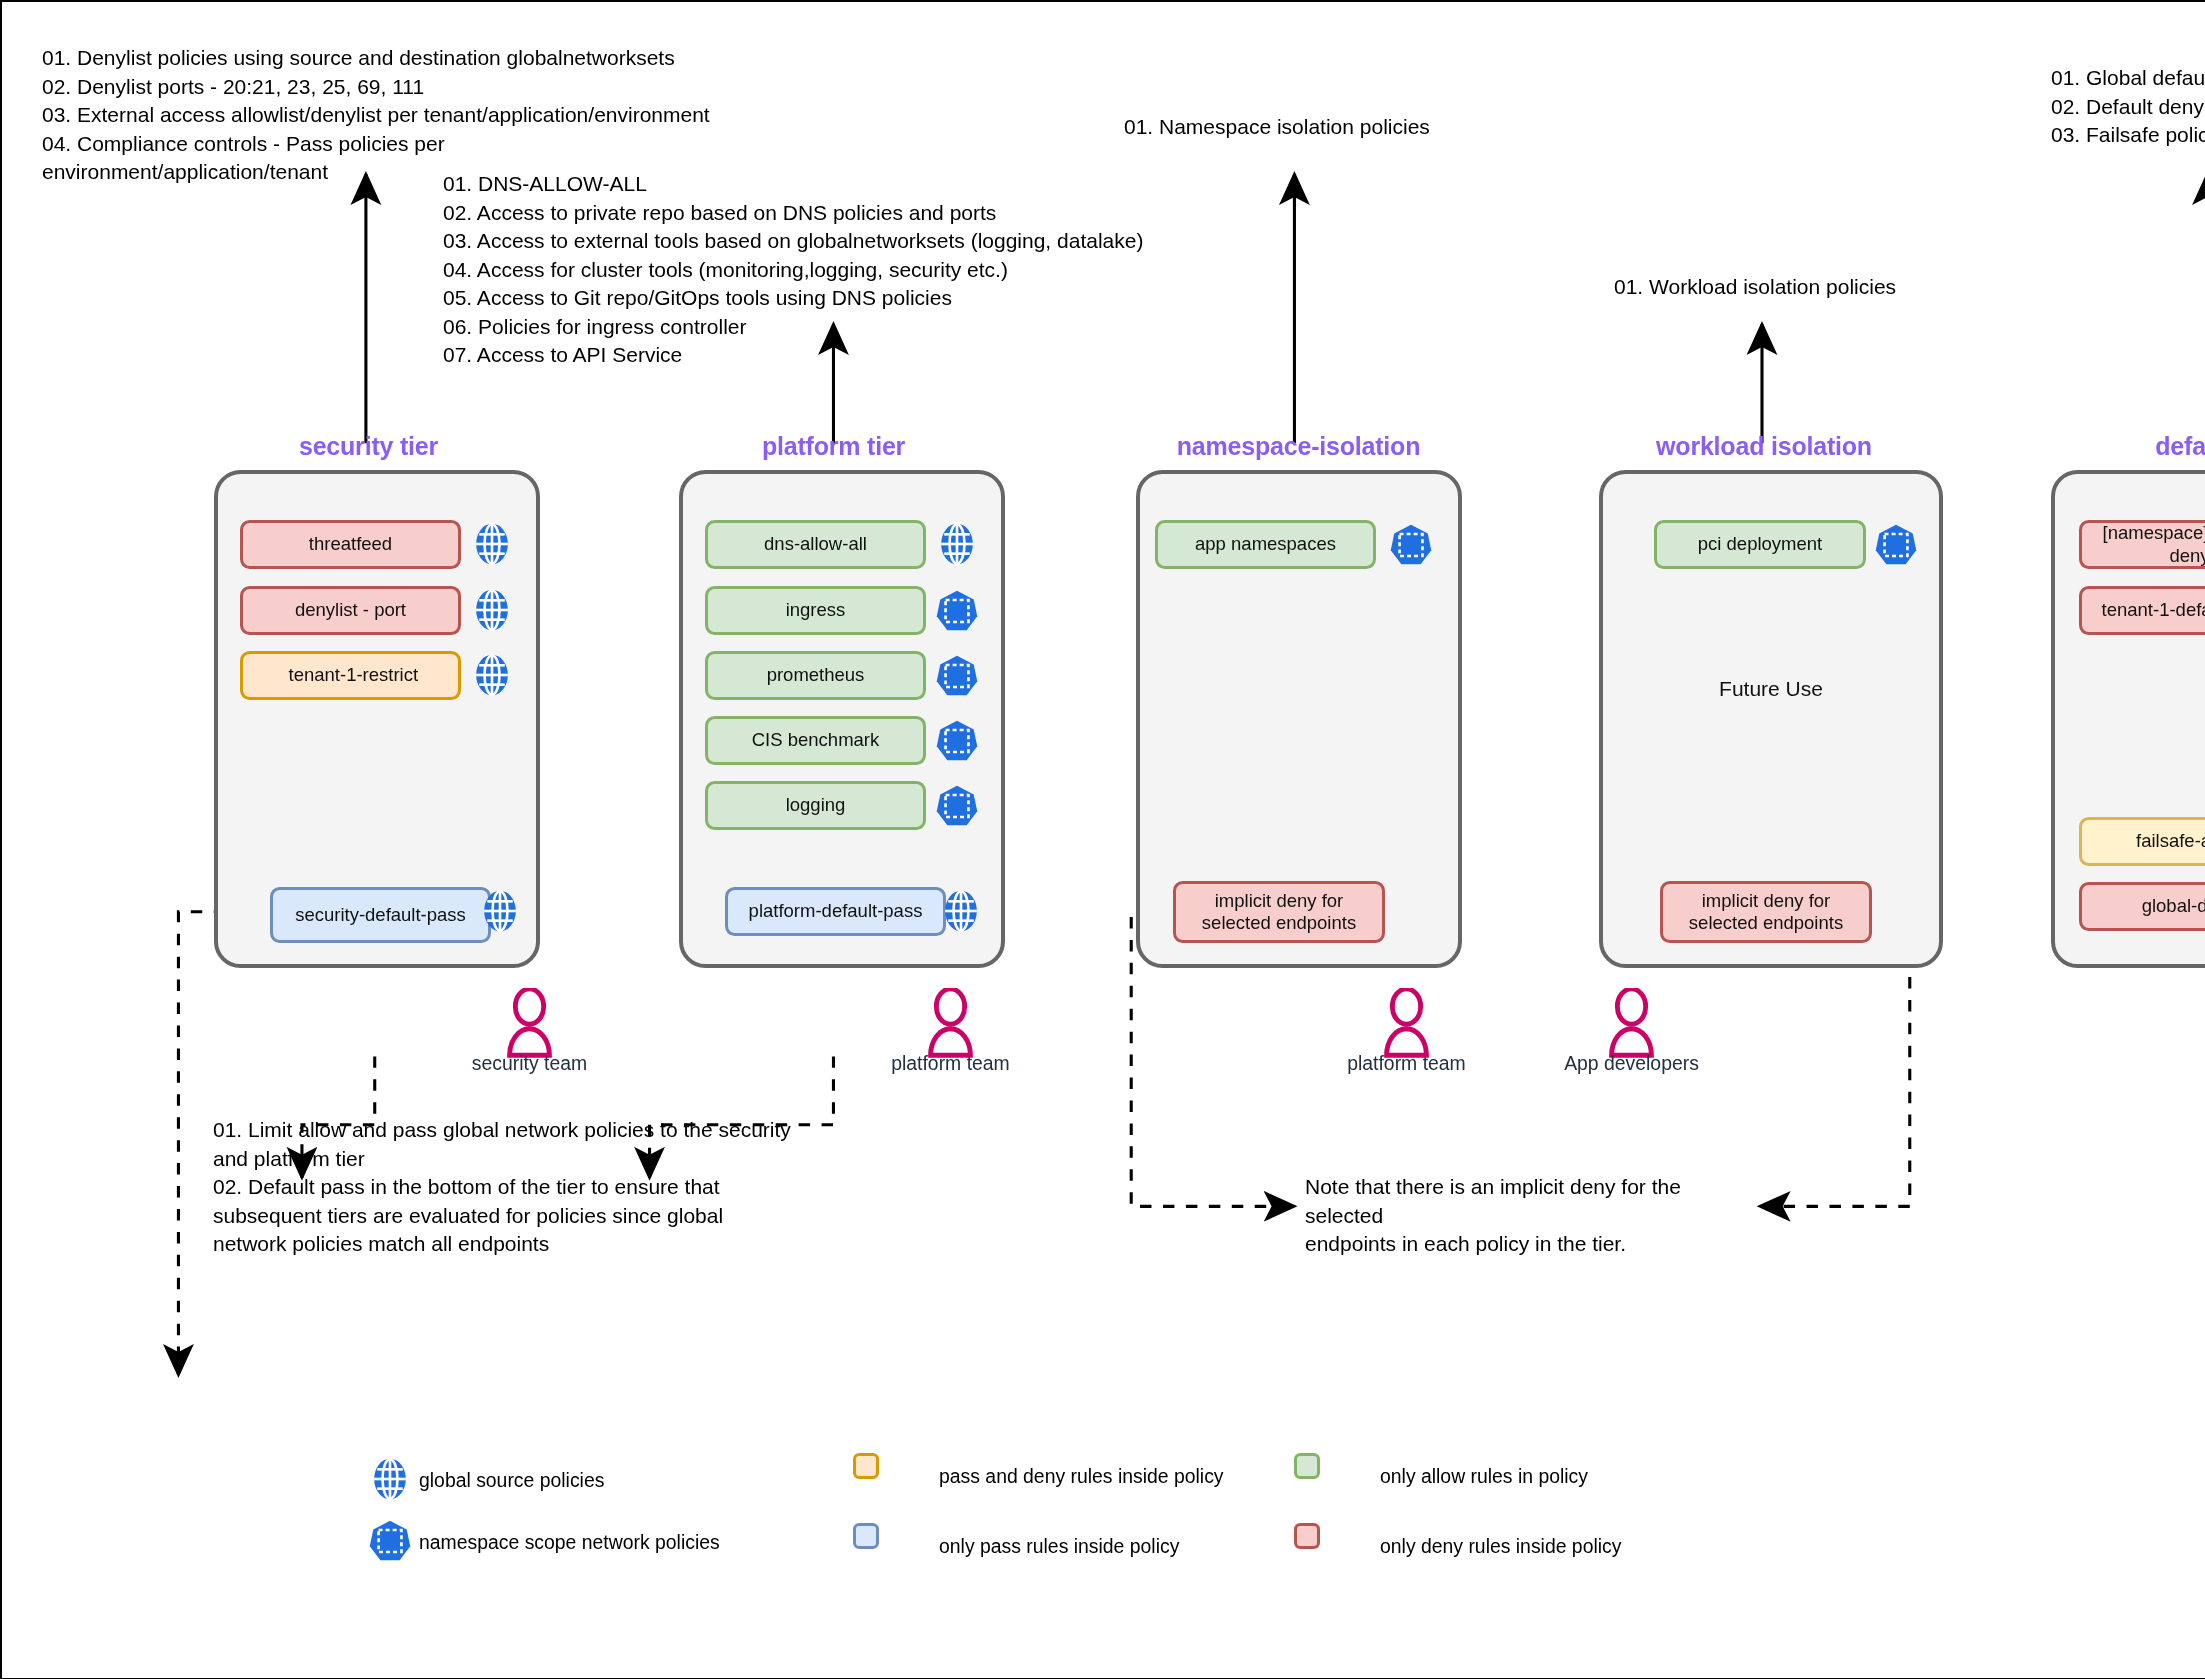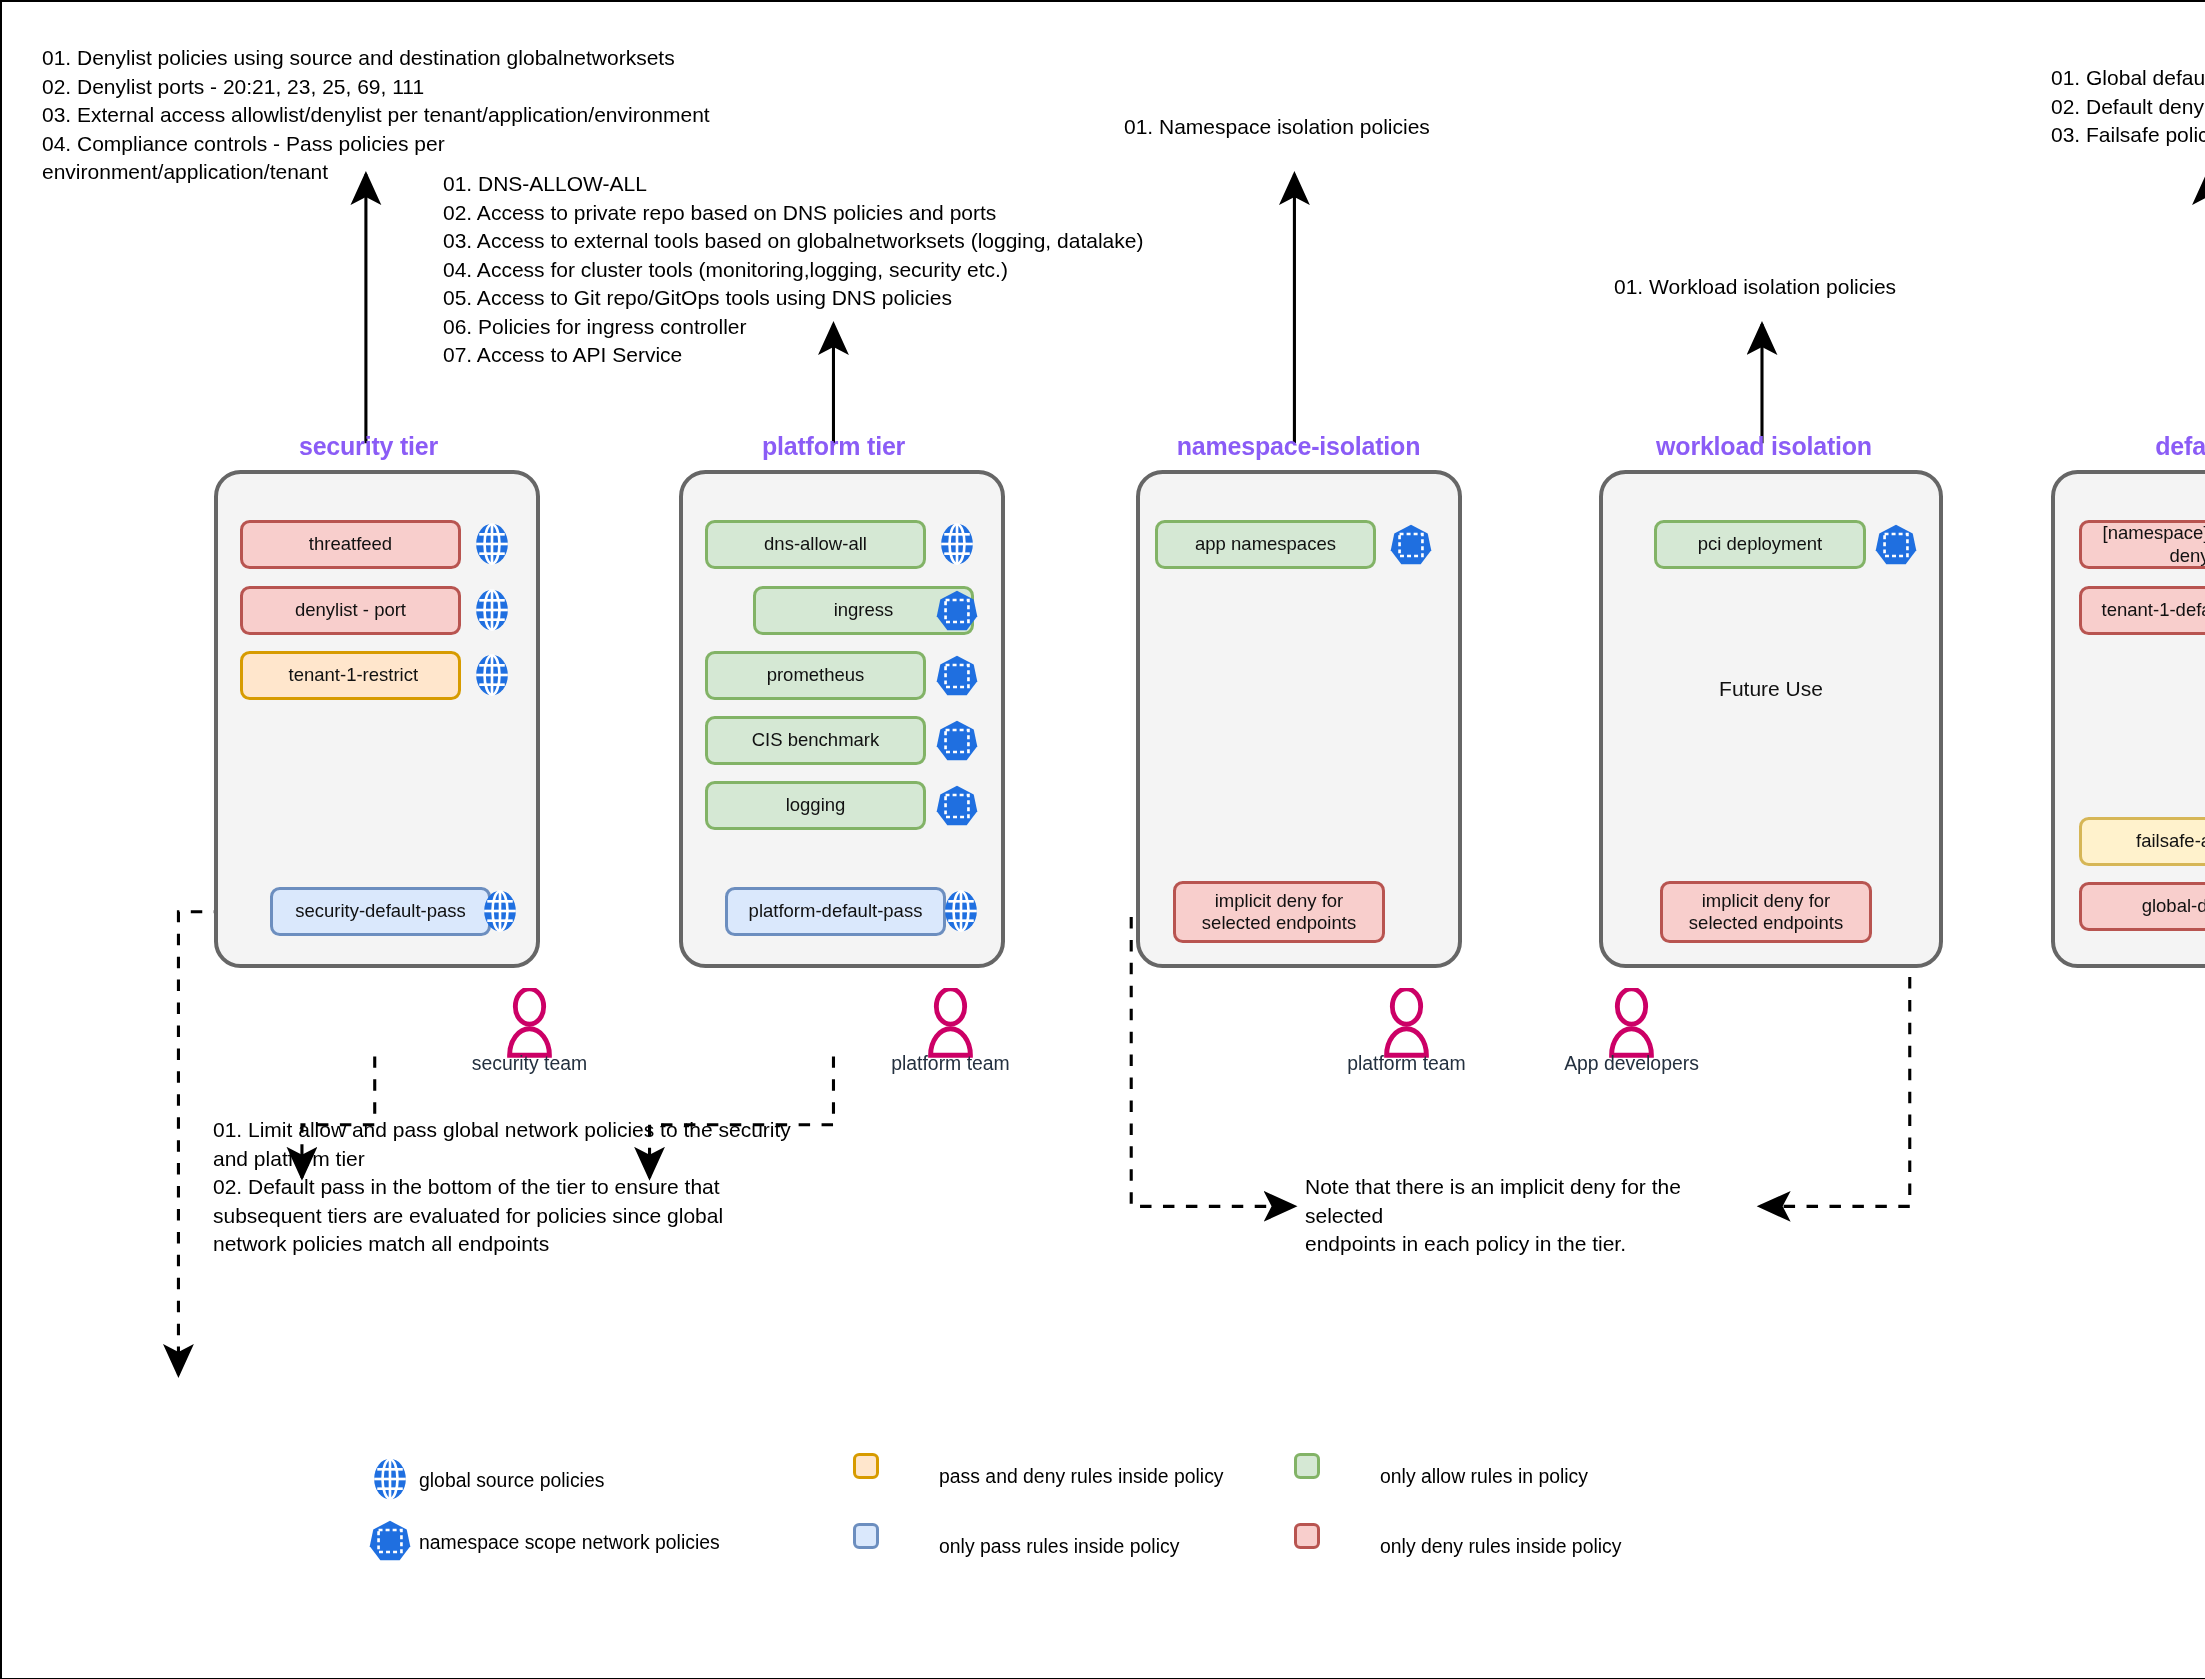--- a/index.html
+++ b/index.html
@@ -205,21 +205,21 @@
       <g stroke="#ffffff" stroke-width="6" fill="none">
         <line x1="14" y1="50" x2="86" y2="50"></line>
           <line x1="21" y1="28" x2="79" y2="28"></line>
         <line x1="21" y1="72" x2="79" y2="72"></line>
           <line x1="50" y1="5" x2="50" y2="95"></line>
         <ellipse cx="50" cy="50" rx="17" ry="45"></ellipse>
       </g>
     </svg>
   </span>
 
-  <div class="pill pass" style="left:268px;top:885px;width:221px;height:49px;">security-default-pass</div>
+  <div class="pill pass" style="left:268px;top:885px;width:221px;height:56px;">security-default-pass</div>
   <span class="icon-globe" style="left:476px;top:887px;">
     <svg width="44" height="44" viewBox="0 0 100 100">
       <ellipse cx="50" cy="50" rx="36" ry="46" fill="#1f6fe0"></ellipse>
       <g stroke="#ffffff" stroke-width="6" fill="none">
         <line x1="14" y1="50" x2="86" y2="50"></line>
           <line x1="21" y1="28" x2="79" y2="28"></line>
         <line x1="21" y1="72" x2="79" y2="72"></line>
           <line x1="50" y1="5" x2="50" y2="95"></line>
         <ellipse cx="50" cy="50" rx="17" ry="45"></ellipse>
       </g>
@@ -244,21 +244,21 @@
       <g stroke="#ffffff" stroke-width="6" fill="none">
         <line x1="14" y1="50" x2="86" y2="50"></line>
           <line x1="21" y1="28" x2="79" y2="28"></line>
         <line x1="21" y1="72" x2="79" y2="72"></line>
           <line x1="50" y1="5" x2="50" y2="95"></line>
         <ellipse cx="50" cy="50" rx="17" ry="45"></ellipse>
       </g>
     </svg>
   </span>
 
-  <div class="pill allow" style="left:703px;top:584px;width:221px;height:49px;margin-left:48px;">ingress</div>
+  <div class="pill allow" style="left:703px;top:584px;width:221px;height:49px;">ingress</div>
   <span class="icon-ns" style="left:933px;top:587px;">
     <svg width="44" height="44" viewBox="0 0 100 100">
       <path d="M50,4 L88,24 L96,62 L72,94 L28,94 L4,62 L12,24 Z" fill="#1f6fe0"></path>
       <rect x="24" y="25" width="52" height="50" fill="none" stroke="#ffffff" stroke-width="6" stroke-dasharray="9 7"></rect>
     </svg>
   </span>
 
   <div class="pill allow" style="left:703px;top:649px;width:221px;height:49px;">prometheus</div>
   <span class="icon-ns" style="left:933px;top:652px;">
     <svg width="44" height="44" viewBox="0 0 100 100">

